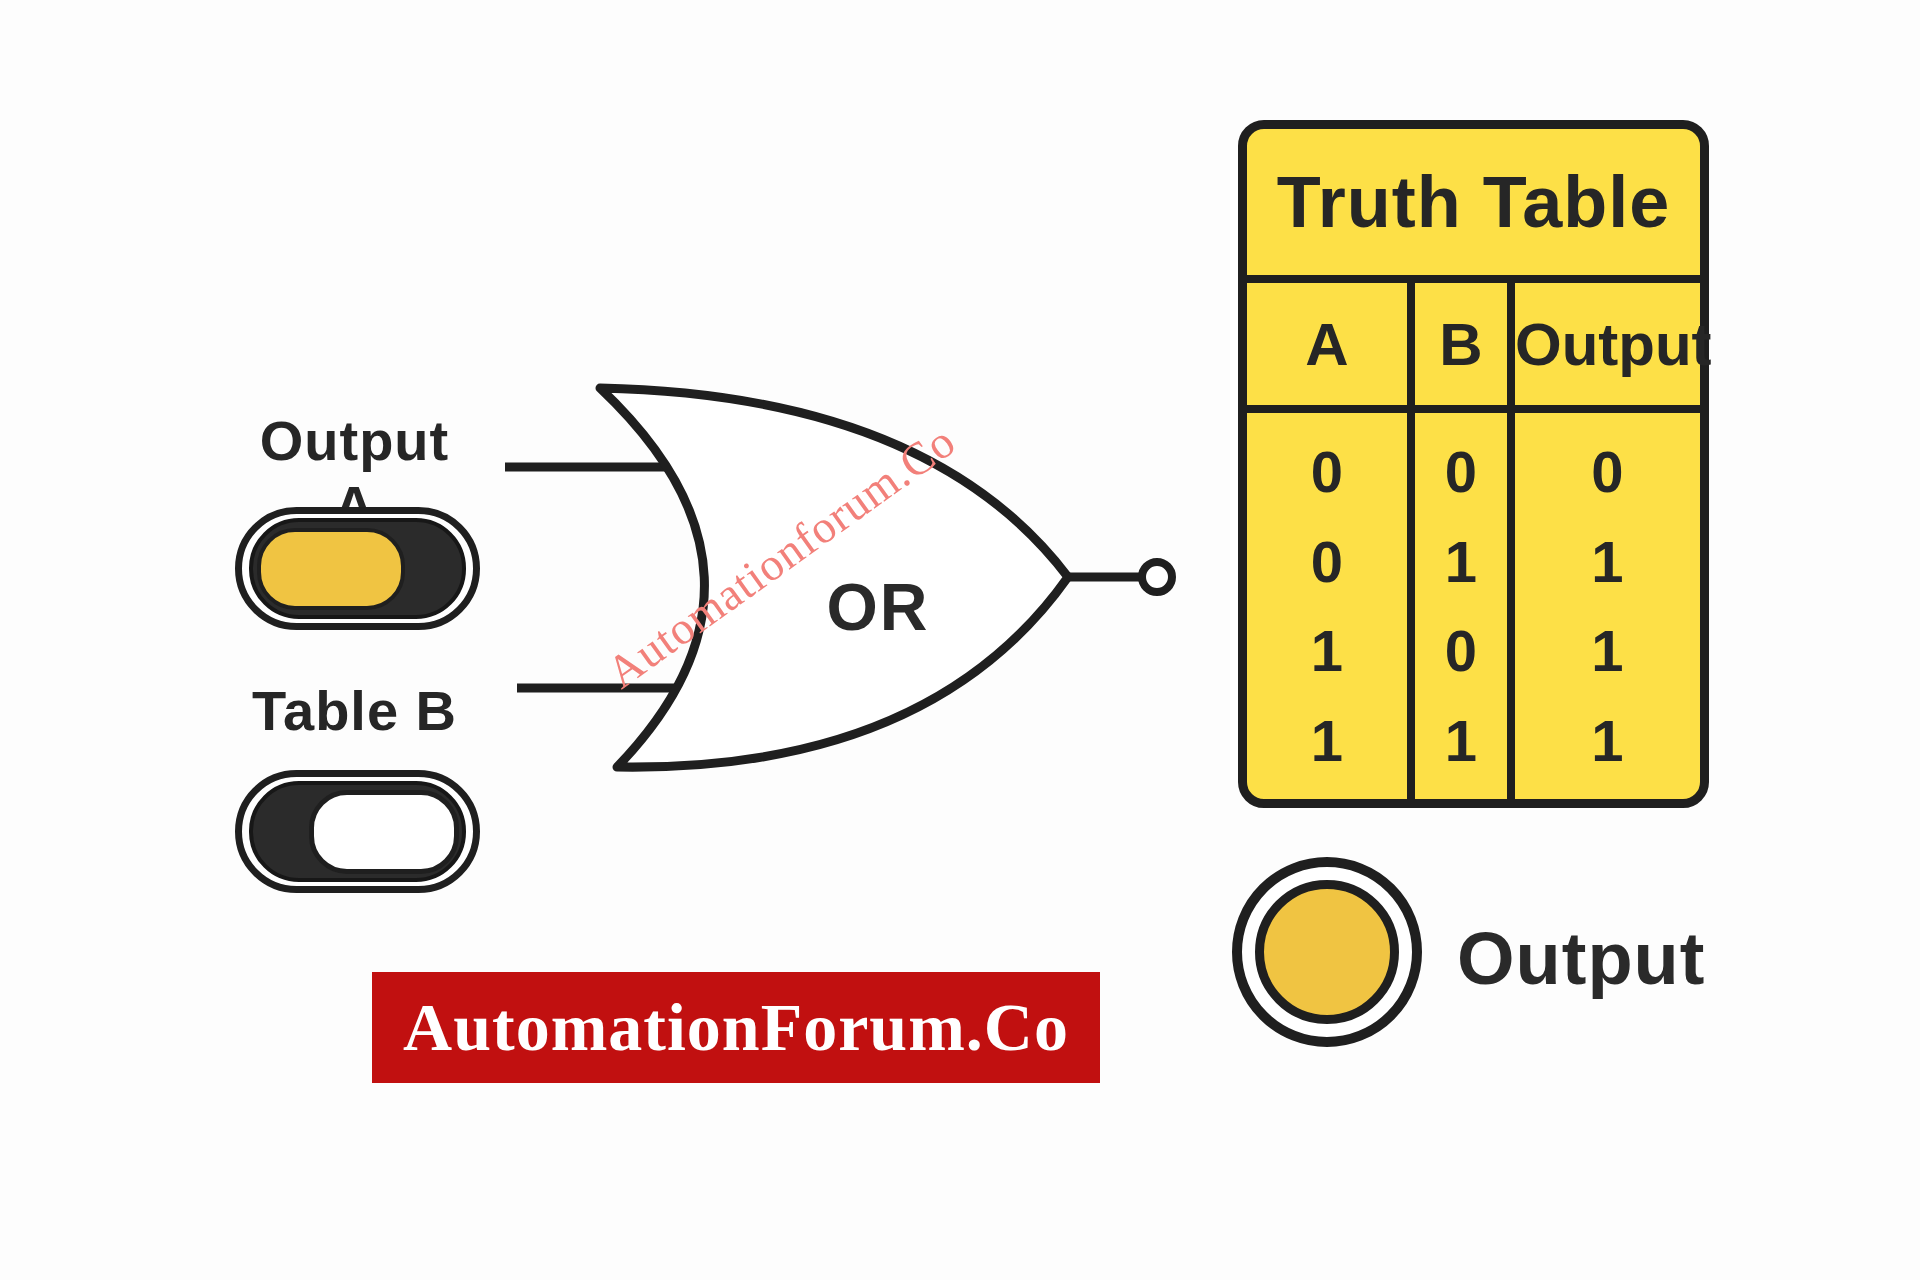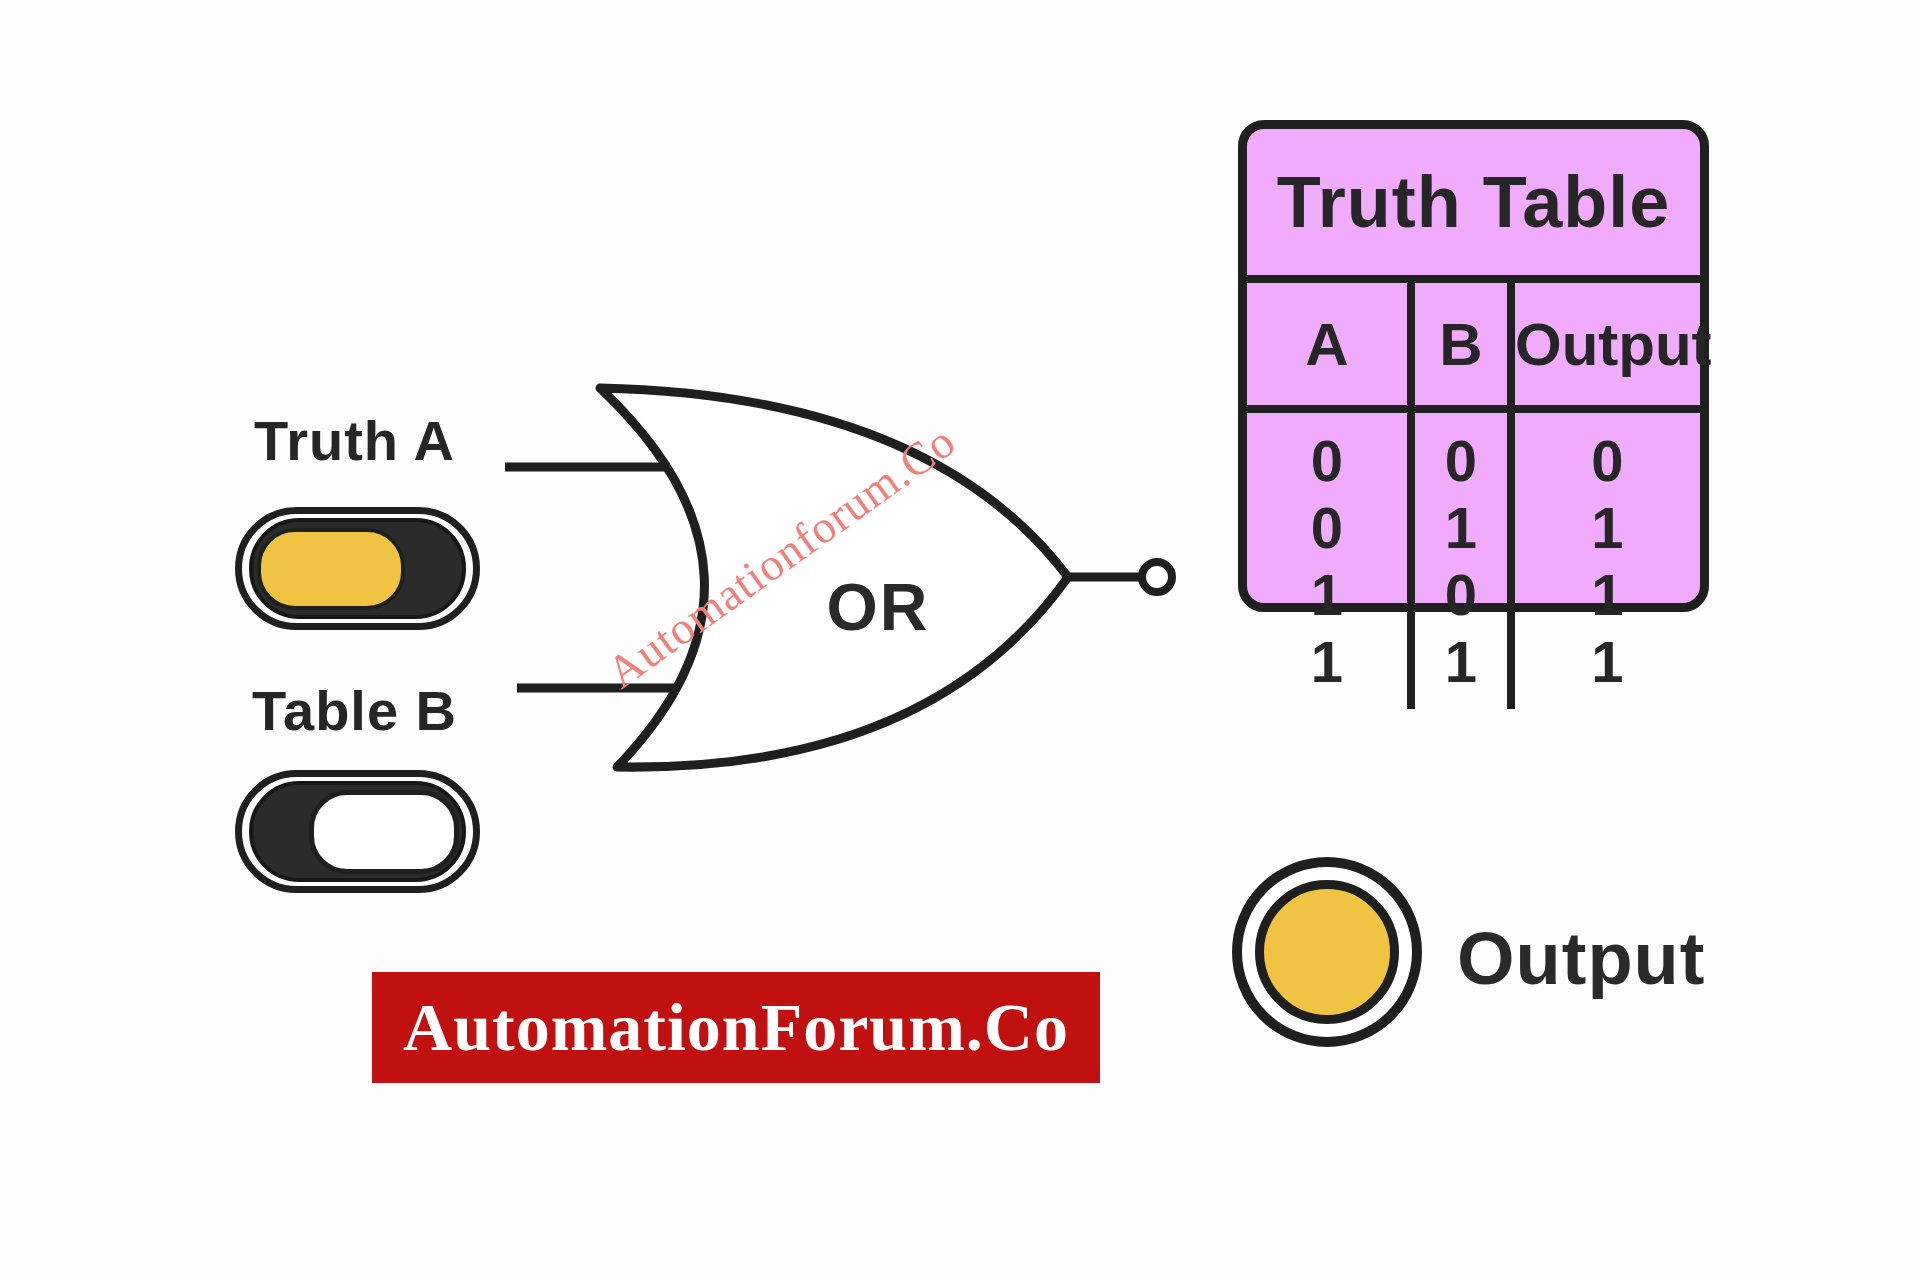--- a/index.html
+++ b/index.html
@@ -47,22 +47,22 @@
   }
 
   
   #gate-label{
     left:798px;top:569px;width:160px;text-align:center;
     font-size:66px;font-weight:bold;color:#2a2a2a;letter-spacing:2px;
   }
 
   
   #truth-table{
-    left:1238px;top:120px;width:471px;height:492px;
-    border:9px solid #1f1f1f;border-radius:26px;background:#f0abfc;
+    left:1238px;top:120px;width:471px;height:688px;
+    border:9px solid #1f1f1f;border-radius:26px;background:#fde047;
     display:flex;flex-direction:column;color:#262626;
   }
   .tt-title{
     height:146px;flex:0 0 146px;display:flex;align-items:center;justify-content:center;
     border-bottom:8px solid #1f1f1f;font-size:72px;font-weight:bold;letter-spacing:1px;
   }
   .tt-header{display:flex;flex:0 0 122px;border-bottom:8px solid #1f1f1f;}
   .tt-col-a{flex:0 0 160px;}
   .tt-col-b{flex:0 0 92px;}
   .tt-col-out{flex:1 1 auto;}
@@ -119,21 +119,21 @@
 
     <path d="M1068 577 H1140" stroke="#1f1f1f" stroke-width="9" fill="none"></path>
 
     <circle cx="1157" cy="577" r="15" fill="#ffffff" stroke="#1f1f1f" stroke-width="8"></circle>
   </svg>
 
   <div class="abs watermark">Automationforum.Co</div>
 
   <div id="gate-label" class="abs">OR</div>
 
-  <div id="label-a" class="abs input-label label">Truth A</div>
+  <div id="label-a" class="abs input-label label">Output A</div>
   <div id="toggle-a" class="abs toggle-outer">
     <div class="toggle-inner">
       <div class="knob knob-on"></div>
     </div>
   </div>
 
   <div id="label-b" class="abs input-label label">Table B</div>
   <div id="toggle-b" class="abs toggle-outer">
     <div class="toggle-inner">
       <div class="knob knob-off"></div>

